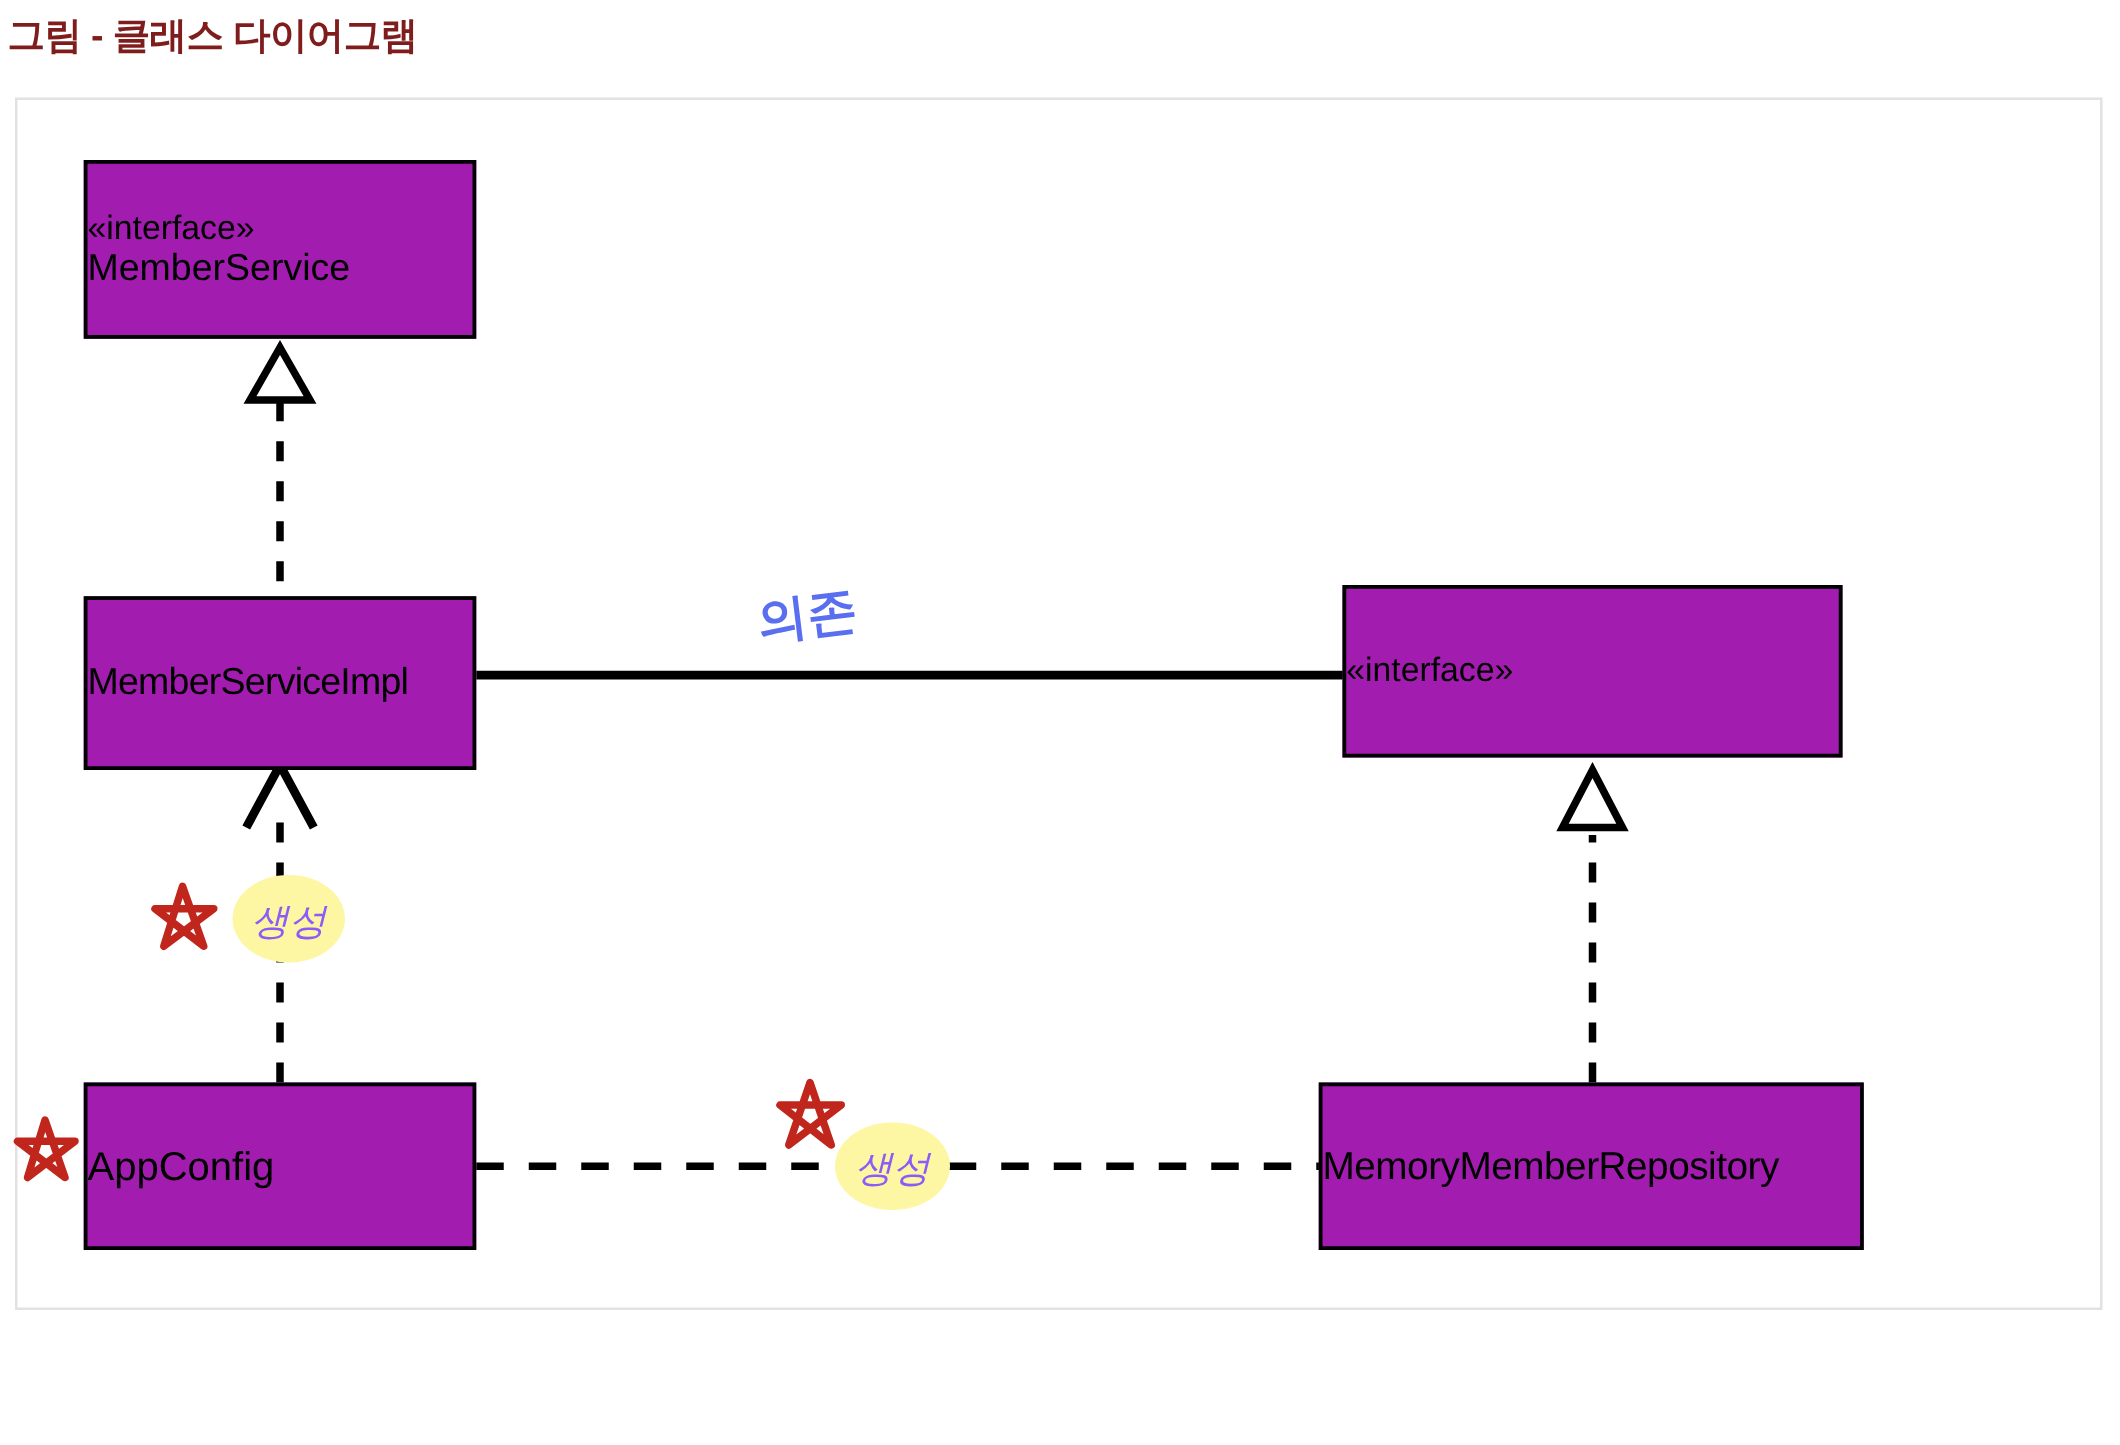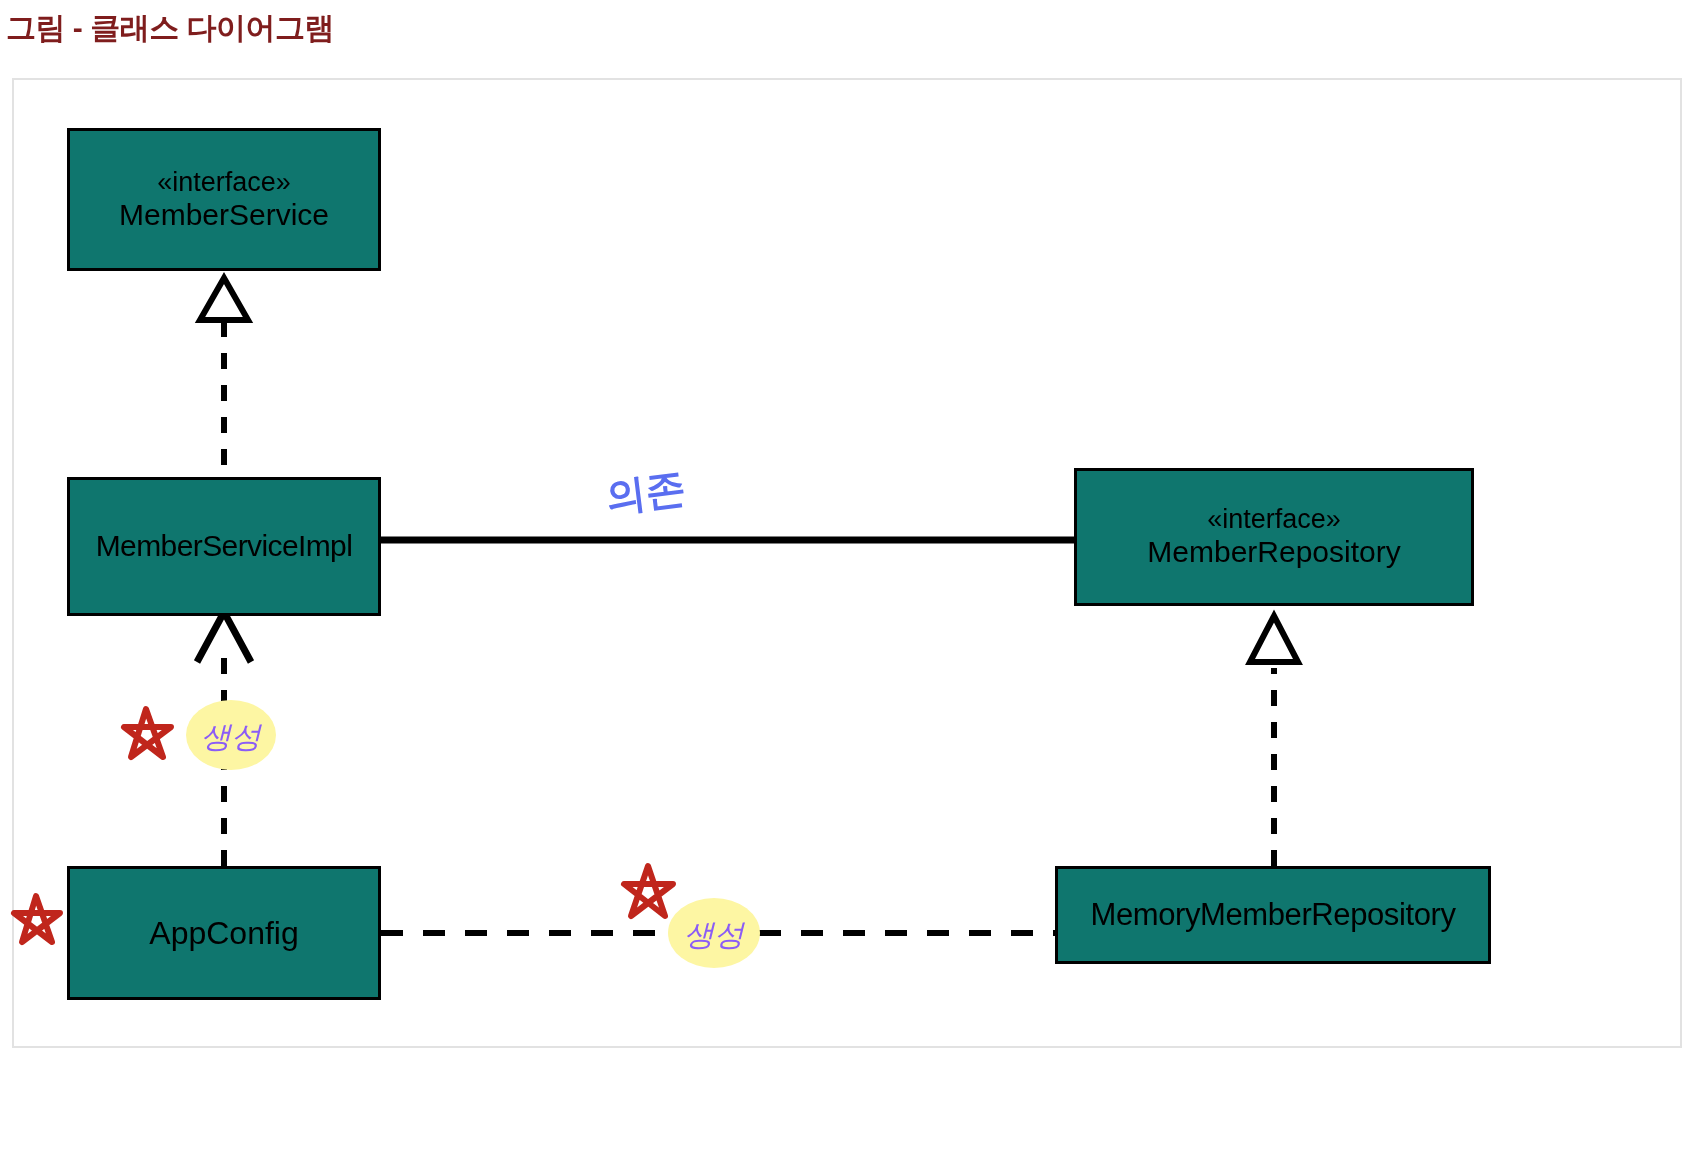--- a/index.html
+++ b/index.html
@@ -41,25 +41,24 @@
     position: absolute;
     left: 0;
     top: 0;
     width: 1696px;
     height: 1156px;
   }
 
   .uml-box {
     position: absolute;
     border: 3px solid #000000;
-    background: #0f766e;
+    background: #a21caf;
     box-sizing: border-box;
     display: flex;
     flex-direction: column;
-    align-items: center;
     justify-content: center;
     color: #000000;
   }
   .uml-stereotype {
     font-size: 27px;
     font-weight: normal;
     line-height: 1.15;
   }
   .uml-name {
     font-size: 30px;
@@ -72,21 +71,21 @@
     font-weight: normal;
     line-height: 1.15;
     white-space: nowrap;
   }
 
   
   #box-member-service        { left: 67px;   top: 128px; width: 314px; height: 143px; }
   #box-member-service-impl   { left: 67px;   top: 465px; width: 314px; height: 139px; margin-top: 12px; }
   #box-app-config            { left: 67px;   top: 866px; width: 314px; height: 134px; }
   #box-member-repository     { left: 1074px; top: 468px; width: 400px; height: 138px; }
-  #box-memory-member-repo    { left: 1055px; top: 866px; width: 436px; height: 98px; }
+  #box-memory-member-repo    { left: 1055px; top: 866px; width: 436px; height: 134px; }
 
   .edge-label {
     position: absolute;
     font-size: 30px;
     color: #8b5cf6;
     white-space: nowrap;
     z-index: 6;
     font-style: italic;
   }
   .highlight-oval {
@@ -174,18 +173,17 @@
 <div class="uml-box" id="box-member-service-impl">
   <div class="uml-name-plain" style="font-size:30px; letter-spacing:-0.6px;">MemberServiceImpl</div>
 </div>
 
 <div class="uml-box" id="box-app-config">
   <div class="uml-name-plain">AppConfig</div>
 </div>
 
 <div class="uml-box" id="box-member-repository">
   <div class="uml-stereotype">«interface»</div>
-  <div class="uml-name">MemberRepository</div>
 </div>
 
 <div class="uml-box" id="box-memory-member-repo">
   <div class="uml-name-plain" style="font-size:31px; letter-spacing:-0.4px;">MemoryMemberRepository</div>
 </div>
 
 </body></html>

